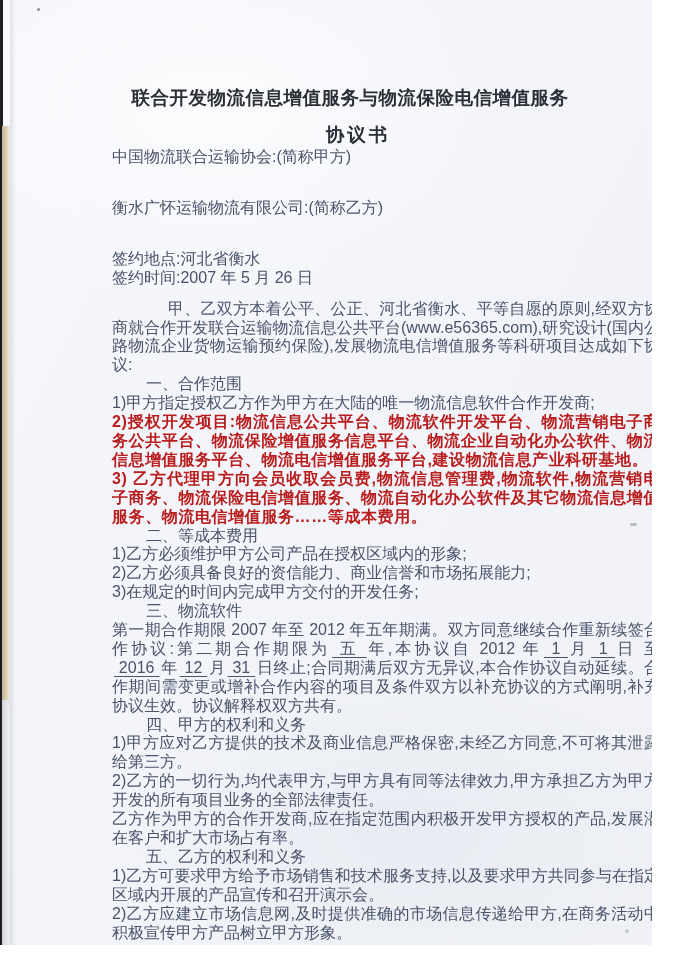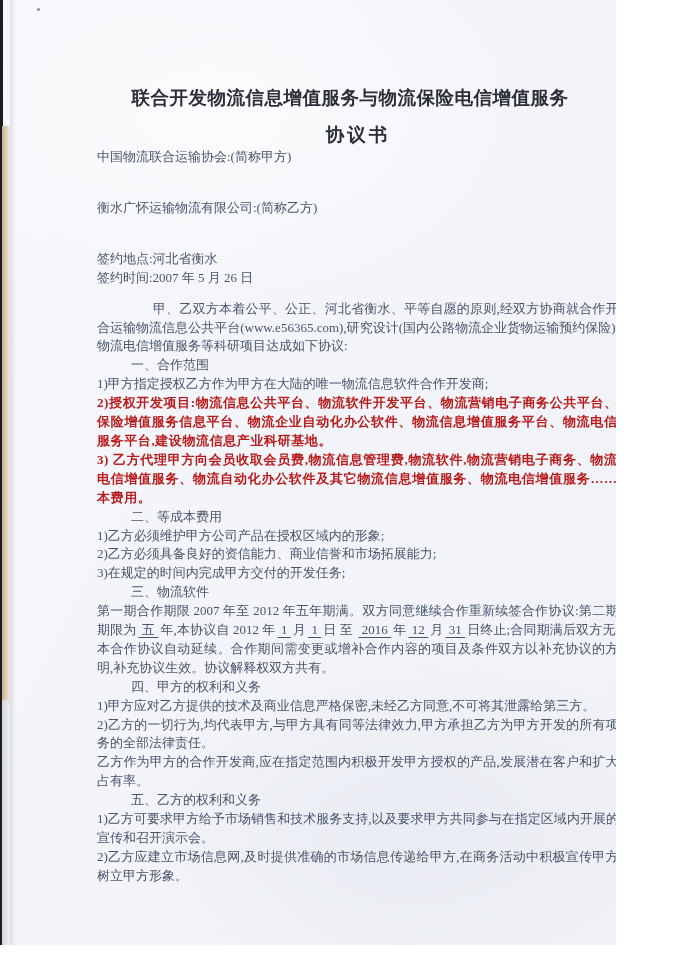--- a/index.html
+++ b/index.html
@@ -1,20 +1,19 @@
 <!DOCTYPE html>
 <html><head>
 <meta charset="utf-8">
 <style>
   html,body{margin:0;padding:0;}
   .stage{
-    position:relative;width:599px;height:964px;overflow:hidden;
+    position:relative;width:652px;height:964px;overflow:hidden;
     background:#ffffff;
-    font-family:Liberation Serif, serif;
-    padding-left:17px;
+    font-family:Liberation Sans, sans-serif;
   }
   
   .paper{
     position:absolute;left:0;top:0;width:700px;height:945px;
     background:
       radial-gradient(ellipse 420px 260px at 58% 88%, rgba(222,226,234,.45), rgba(0,0,0,0) 70%),
       radial-gradient(ellipse 500px 300px at 30% 12%, rgba(255,255,255,.65), rgba(0,0,0,0) 65%),
       linear-gradient(117deg, #f6f7fb 0%, #f2f4f9 55%, #eff1f6 100%);
   }
   .bottom-strip{
@@ -37,22 +36,22 @@
   .title1{
     position:absolute;left:0;top:85px;width:700px;text-align:center;
     font-size:18.5px;font-weight:700;color:#2b2e36;letter-spacing:.5px;
   }
   .title2{
     position:absolute;left:8px;top:122px;width:700px;text-align:center;
     font-size:18.5px;font-weight:700;color:#2b2e36;letter-spacing:3px;
   }
   
   .bodytext{
-    position:absolute;left:97px;top:140px;width:548px;
-    font-size:13px;line-height:18.9px;color:#49536a;
+    position:absolute;left:112px;top:140px;width:548px;
+    font-size:16px;line-height:18.9px;color:#49536a;
     text-align:justify;
   }
   .bodytext p{margin:0;}
   .meta.first{margin-top:8px;}
   .meta.gap{margin-top:32px;}
   .paras{margin-top:12px;}
   .para{margin:0;}
   .p-indent{text-indent:56px;}
   .p-section{text-indent:34px;}
   .p-semi{font-weight:600;color:#b91c1c;letter-spacing:.6px;}

